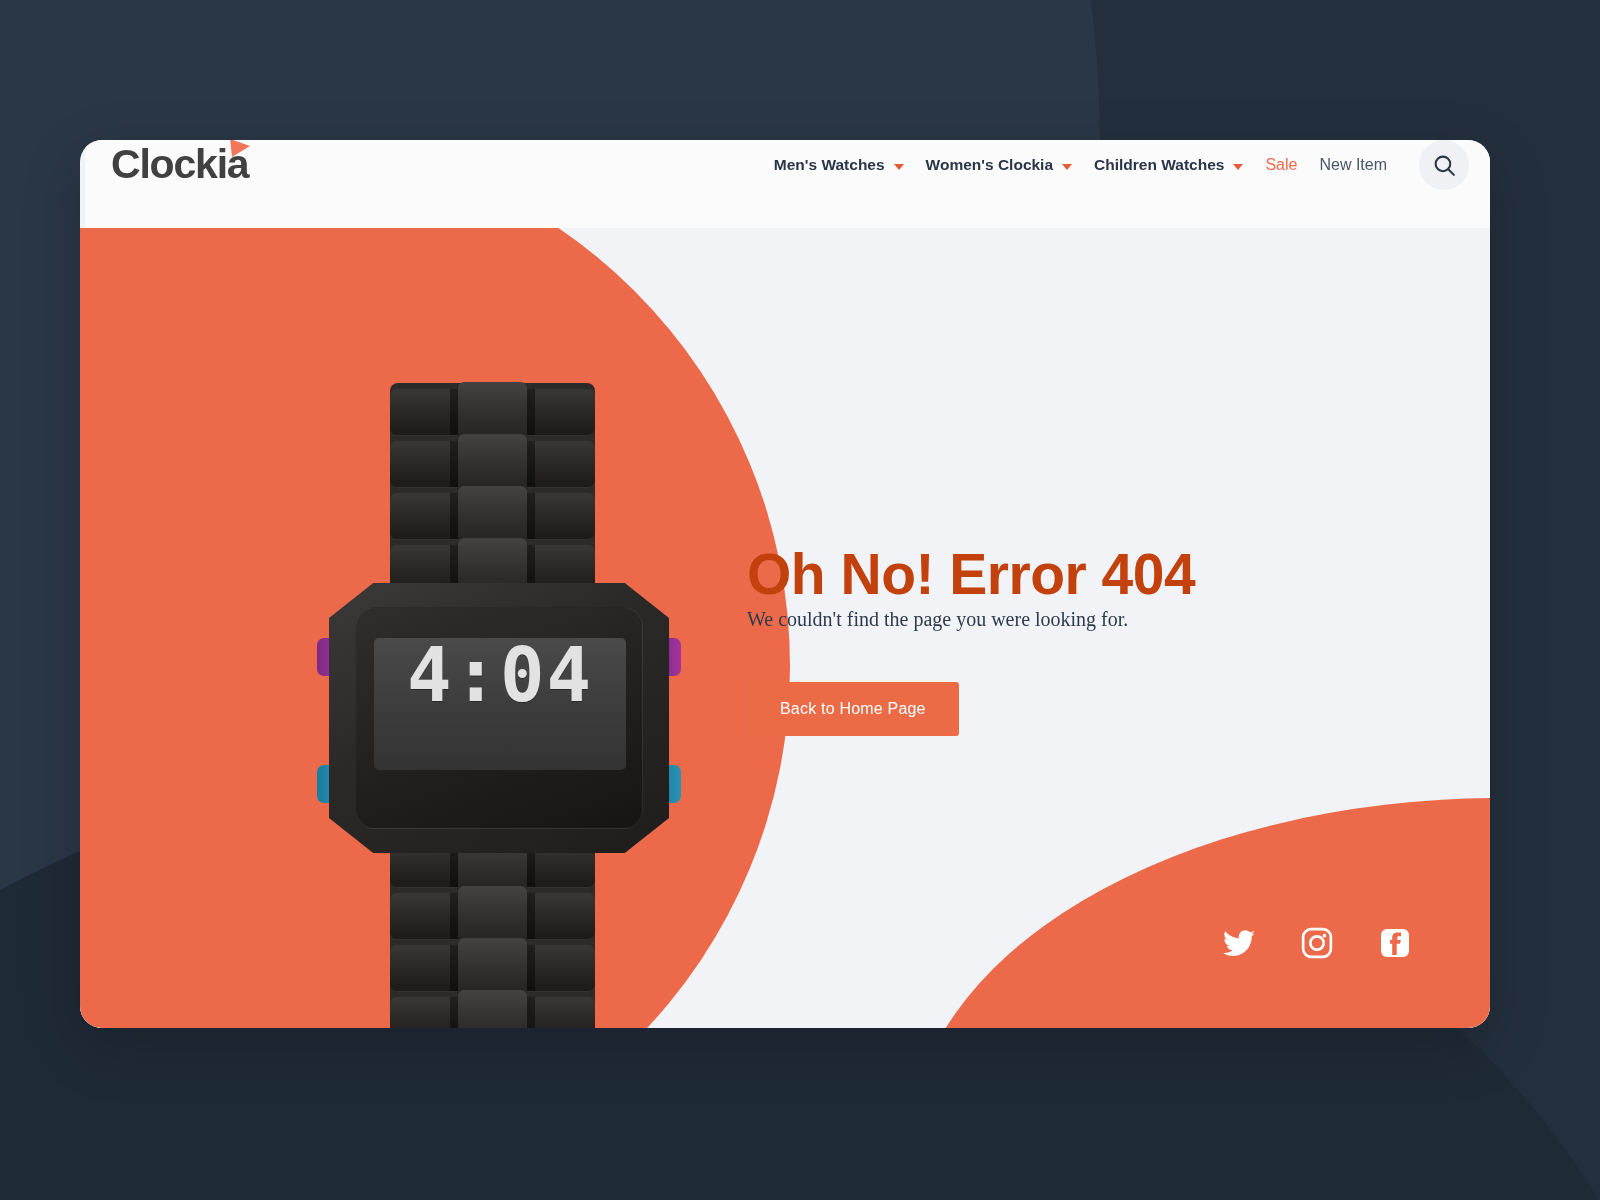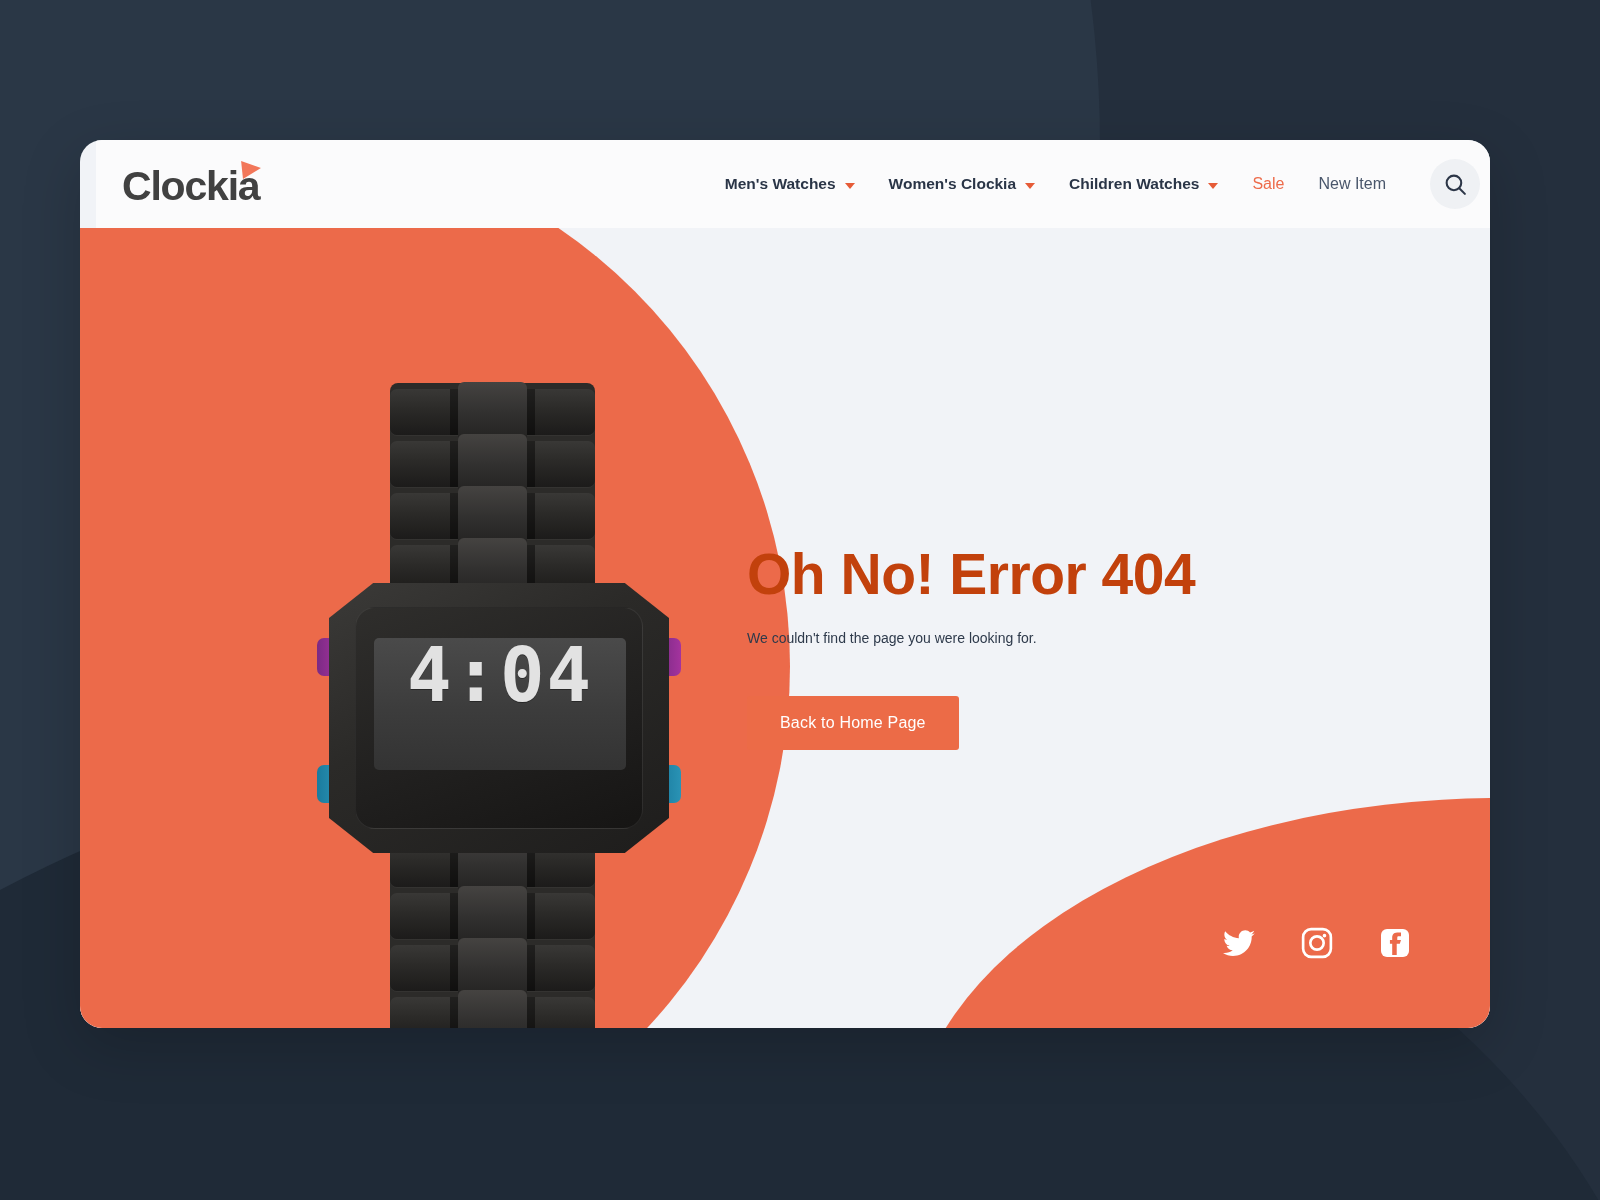--- a/index.html
+++ b/index.html
@@ -38,25 +38,25 @@
     width:1410px; height:888px;
     border-radius:22px;
     overflow:hidden;
     background:#F1F3F7;
     z-index:5;
     box-shadow:0 18px 60px rgba(0,0,0,.18);
   }
 
   
   .navbar {
-    position:absolute; left:16px; top:0;
+    position:absolute; left:5px; top:0;
     width:100%; height:88px;
     background:#FBFBFC;
     display:flex;
-    align-items:center;
+    align-items:flex-start;
     z-index:40;
   }
   .logo {
     position:relative;
     margin-left:26px;
     font-size:41px;
     font-weight:700;
     letter-spacing:-1.2px;
     color:#414141;
     font-family:"Liberation Sans", sans-serif;
@@ -70,21 +70,21 @@
     border-top:9px solid transparent;
     border-bottom:9px solid transparent;
     border-left:19px solid #F2775A;
     transform:rotate(-6deg);
   }
 
   .nav-links {
     margin-left:auto;
     display:flex;
     align-items:center;
-    gap:34px;
+    gap:22px;
     padding-right:26px;
   }
   .nav-item {
     display:flex;
     align-items:center;
     gap:9px;
     font-size:15.5px;
     font-weight:700;
     color:#2A3547;
     cursor:pointer;
@@ -239,25 +239,25 @@
   .error-title {
     margin-top:317px;
     font-size:57px;
     font-weight:700;
     color:#c2410c;
     letter-spacing:-0.5px;
     line-height:1.05;
     white-space:nowrap;
   }
   .error-desc {
-    margin-top:23px;
-    font-size:14px;
+    font-size:20px;
     line-height:1.45;
     color:#2E3A4B;
     font-weight:400;
+    font-family:Liberation Serif, serif;
   }
   .home-btn {
     margin-top:48px;
     display:inline-block;
     background:#EC6B47;
     color:#FFFFFF;
     font-size:16px;
     padding:18px 33px;
     border:none;
     border-radius:3px;

